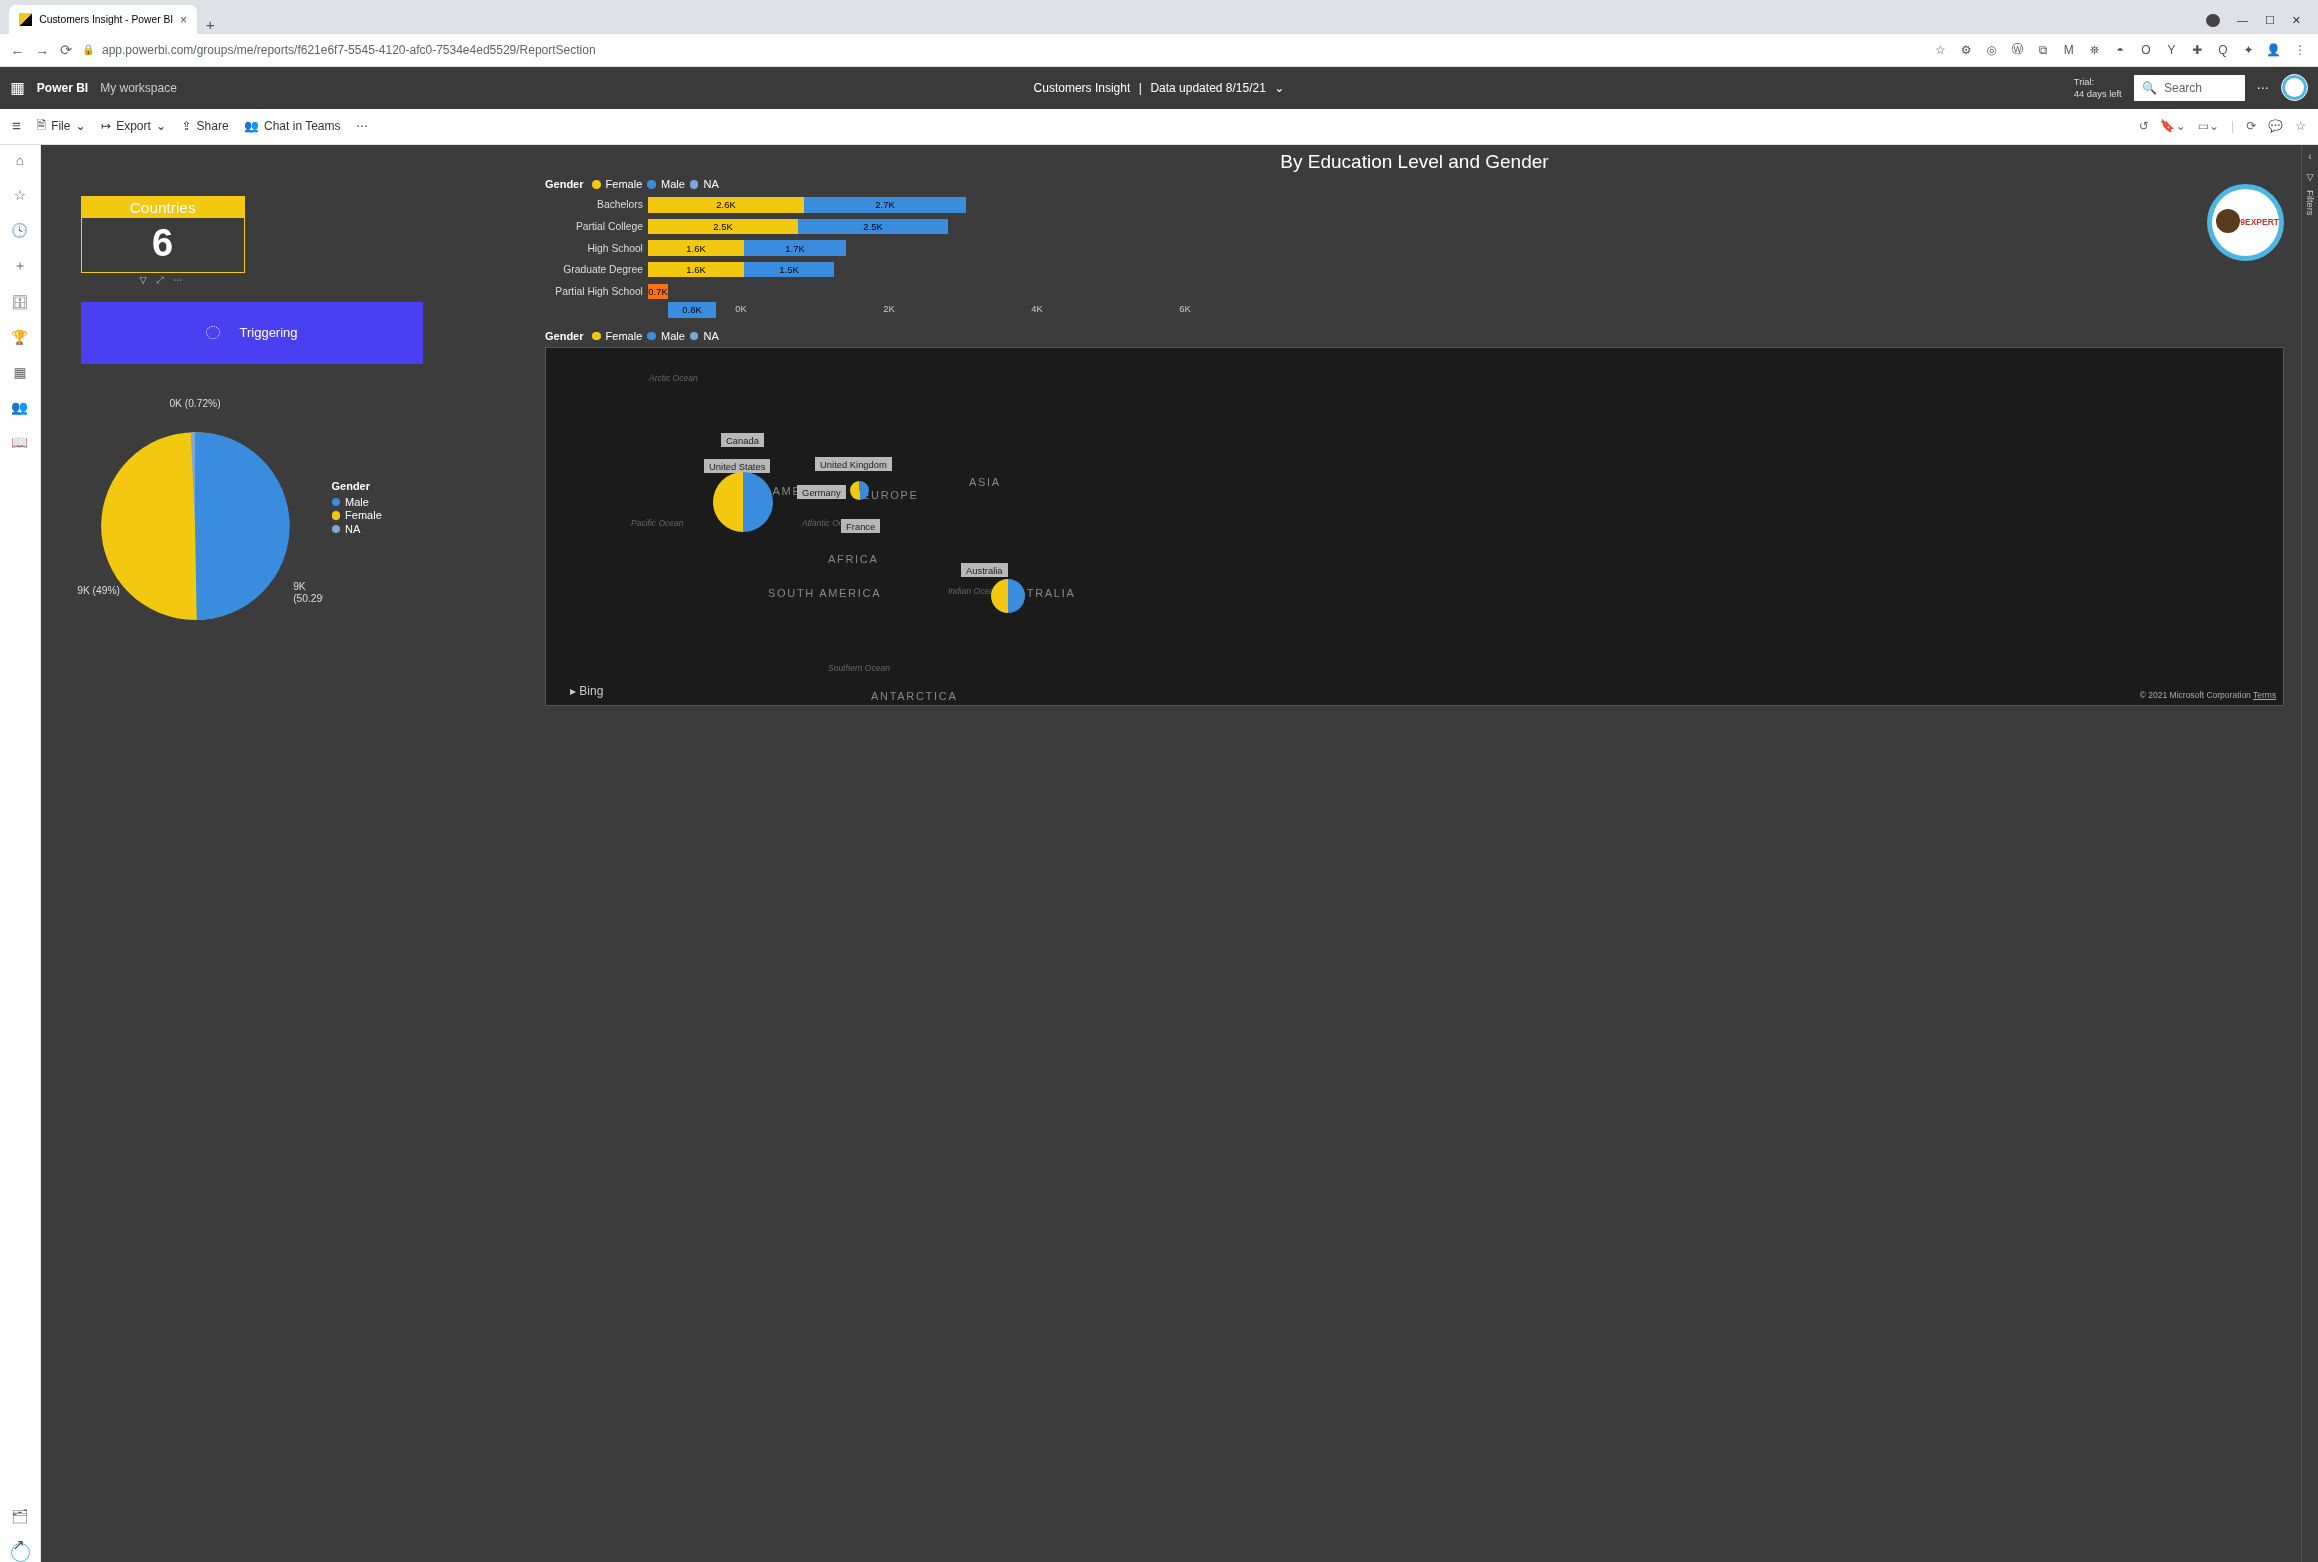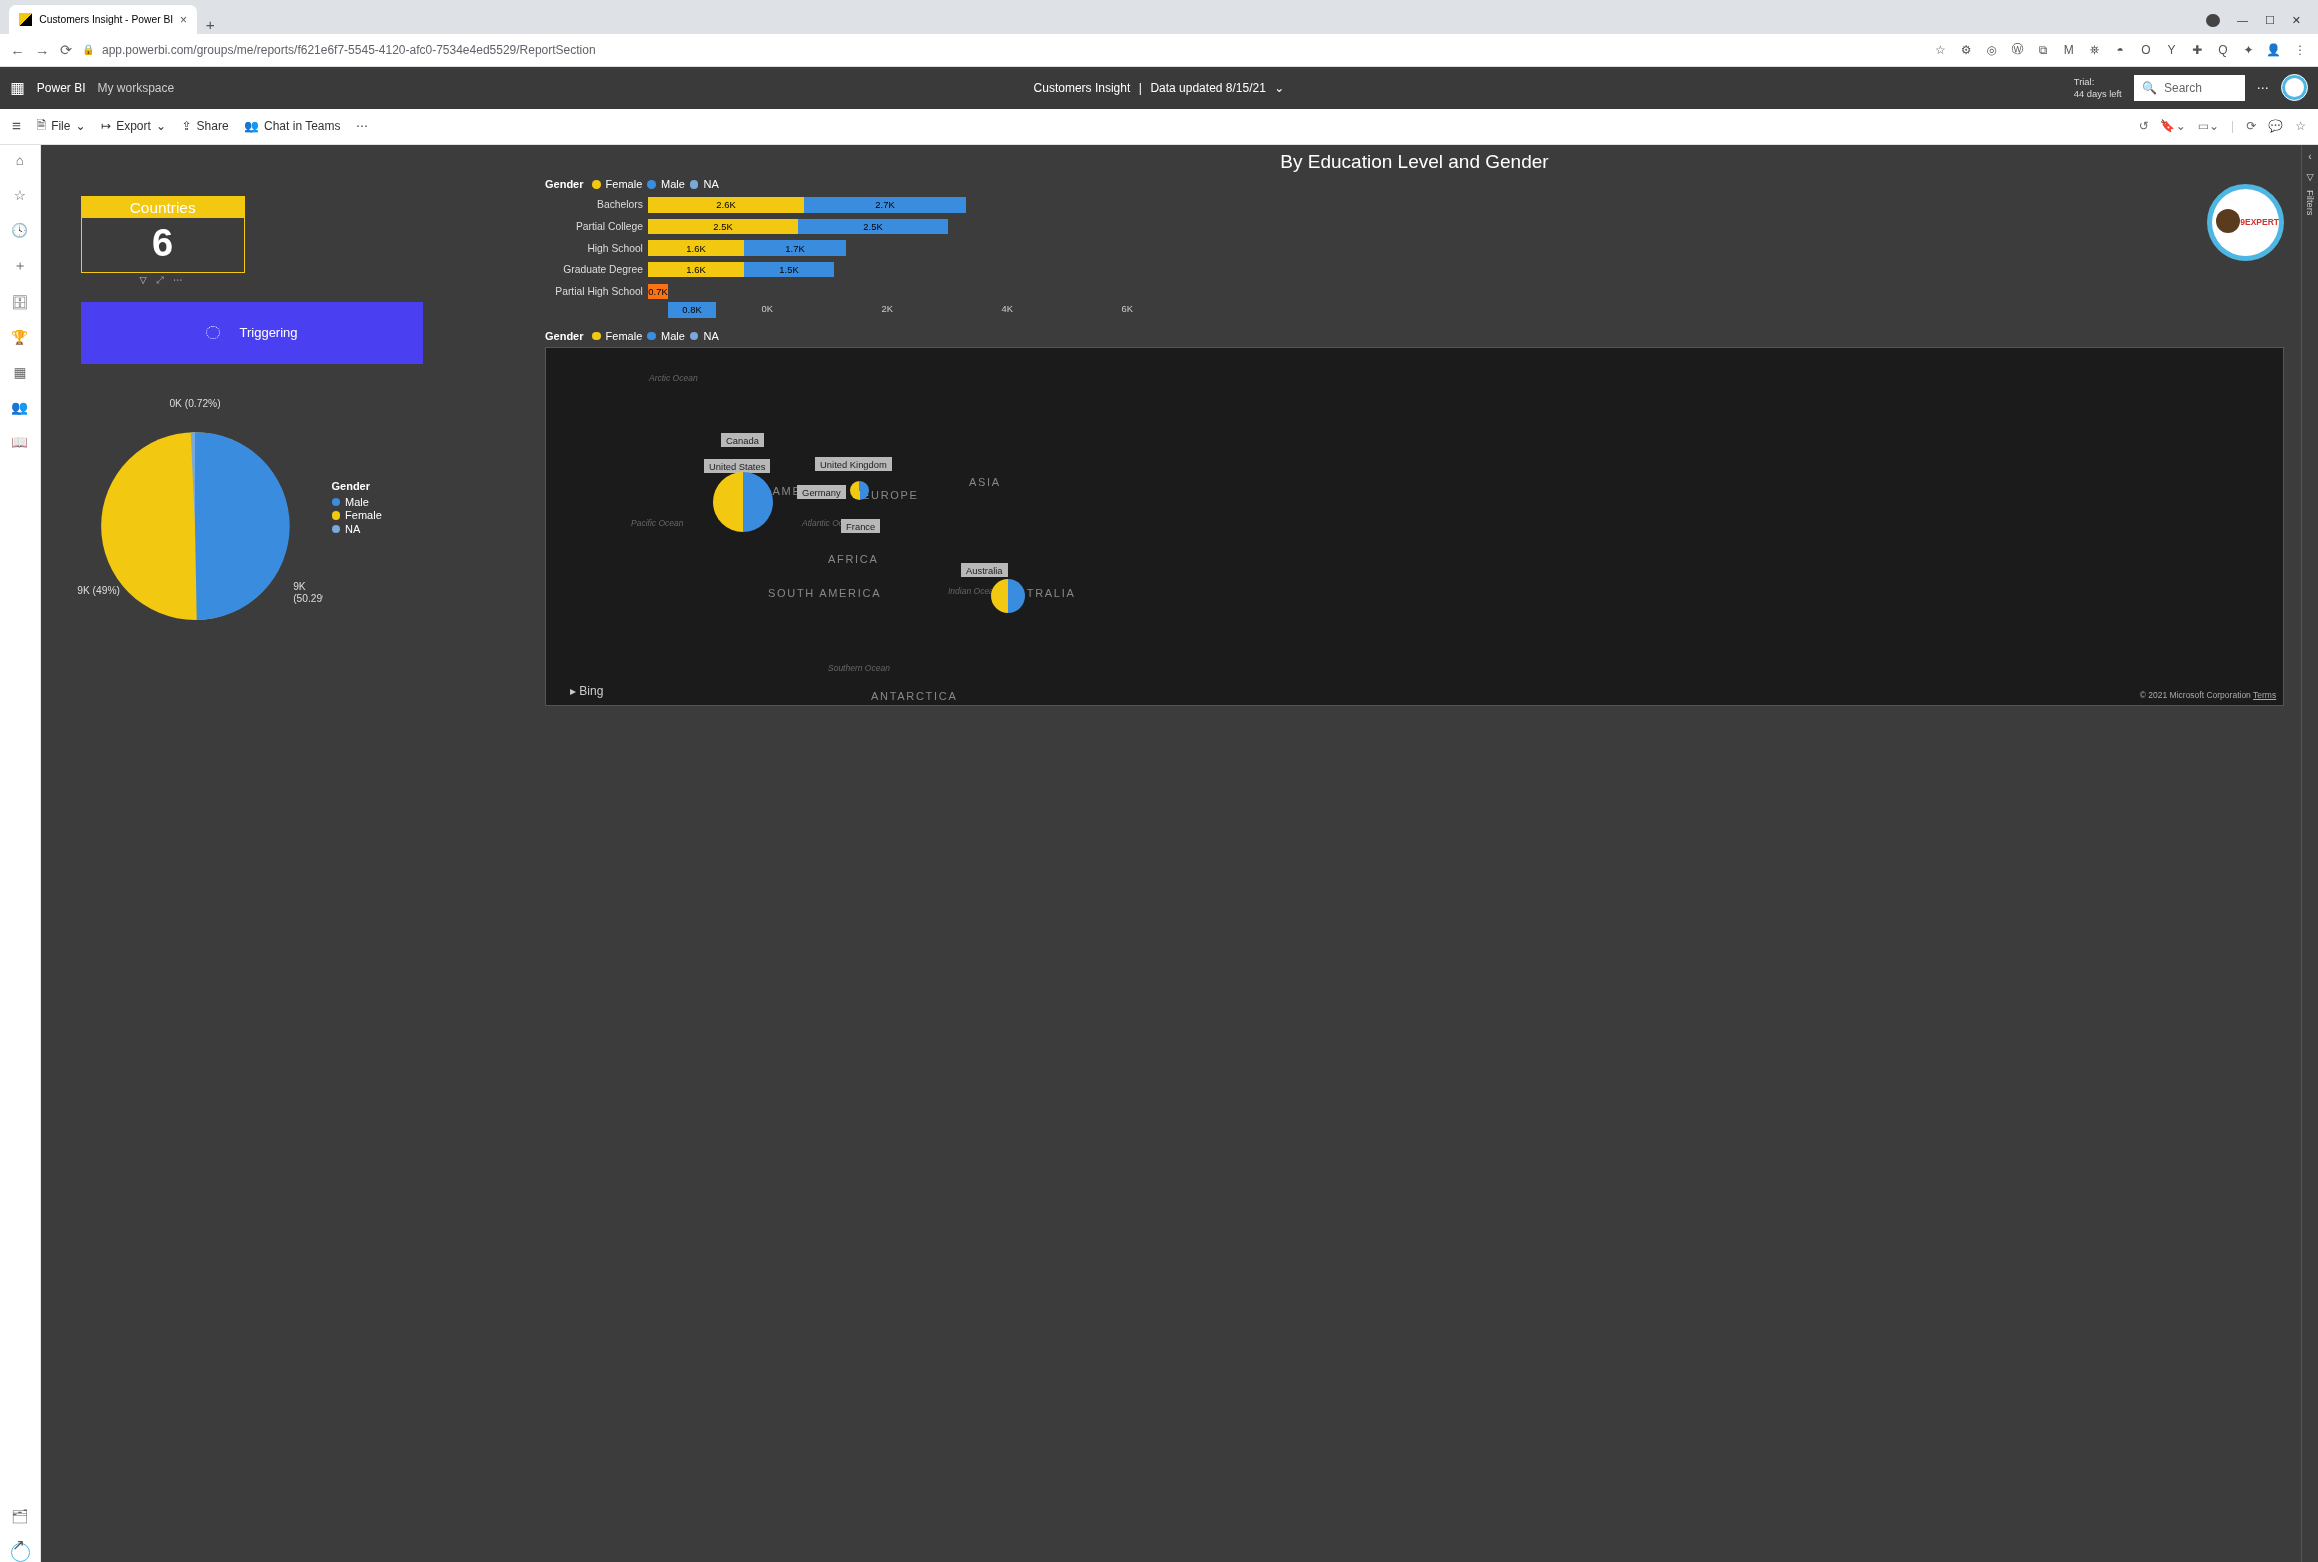--- a/index.html
+++ b/index.html
@@ -17,21 +17,21 @@
 .addr-bar { height: 32.5px; display: flex; align-items: center; gap: 10.3px; padding: 0 10.3px; border-bottom: 0.9px solid #ddd; background:#fff; }
 .addr-bar .nav-btn { color: #5f6368; font-size: 14.5px; }
 .url-box { flex: 0 0 auto; display:flex; align-items:center; gap:6.8px; font-size: 12px; color: #5f6368; }
 .lock { font-size: 10.3px; }
 .ext-icons { margin-left:auto; display:flex; gap:10.3px; align-items:center; }
 .ext-icons span { width:15.4px; height:15.4px; display:flex; align-items:center; justify-content:center; font-size:12px; color:#555; }
 
 
 .pbi-header { background:#3a3a3a; color:#fff; height:42px; display:flex; align-items:center; padding:0 10.3px; gap:12px; font-size:12px; }
 .app-grid { font-size:15.4px; }
-.pbi-brand { font-weight:400; }
+.pbi-brand { font-weight:700; }
 .pbi-ws { color:#ccc; }
 .pbi-center { position:absolute; left:50%; transform:translateX(-50%); display:flex; gap:8.5px; align-items:center; }
 .pbi-right { margin-left:auto; display:flex; align-items:center; gap:12px; }
 .trial { font-size:9.4px; line-height:1.2; color:#ddd; text-align:left;}
 .search-box { background:#fff; height:26px; width:111px; display:flex; align-items:center; padding:0 8.5px; color:#666; font-size:12px; gap:6.8px;}
 .avatar { width:27px; height:27px; border-radius:50%; background:#4db6e2; border:1.7px solid #fff; display:flex; align-items:center; justify-content:center;}
 .avatar-inner{width:19px;height:19px;border-radius:50%;background:#fff;}
 
 
 .action-bar { height:36px; border-bottom:0.9px solid #e0e0e0; display:flex; align-items:center; padding:0 12px; gap:15.4px; font-size:12px; color:#333; }
@@ -79,21 +79,21 @@
 
 .rcol { position:absolute; left:504px; top:6.8px; right:17px; }
 .rtitle { text-align:center; font-size:19px; margin-bottom:5.1px;}
 .mini-legend { font-size:11px; display:flex; gap:5.1px; align-items:center;}
 .mini-legend .lbl { font-weight:600; margin-right:3.4px;}
 .bars { margin-top:5.1px;}
 .bar-row { display:flex; align-items:center; height:19px; margin-bottom:2.6px; font-size:10.3px;}
 .bar-row .cat { width:103px; text-align:right; padding-right:5.1px; color:#ddd;}
 .bar-seg { height:15.4px; display:flex; align-items:center; justify-content:center; color:#000; font-size:9.4px;}
 .axis { display:flex; font-size:9.4px; color:#ccc; margin-left:108px; gap:0; }
-.axis span { width:120px; text-align:right;}
+.axis span { width:120px; text-align:center;margin-left:28px;}
 
 .map-legend { margin-top:15.4px;}
 .map { background:#1b1b1b; height:359px; margin-top:5.1px; position:relative; overflow:hidden; border:0.9px solid #555;}
 .map-label { position:absolute; color:#888; font-size:11px; letter-spacing:1.7px;}
 .map-tag { position:absolute; background:#b8b8b8; color:#222; font-size:9.4px; padding:1.7px 5.1px;}
 .bing { position:absolute; left:24px; bottom:6.8px; color:#ccc; font-size:12px;}
 .map-credit { position:absolute; right:6.8px; bottom:5.1px; font-size:8.5px; color:#aaa;}
 .pie-mini { position:absolute; border-radius:50%; }
 .logo-badge { position:absolute; right:0px; top:32.5px; width:77px; height:77px; border-radius:50%; background:#4db6e2; border:3.4px solid #4db6e2; display:flex; align-items:center; justify-content:center;}
 .logo-badge .inner { width:67px;height:67px;border-radius:50%;background:#fff; display:flex; flex-direction:row; align-items:center; justify-content:flex-end; font-size:8.5px; color:#c33; font-weight:600;}

